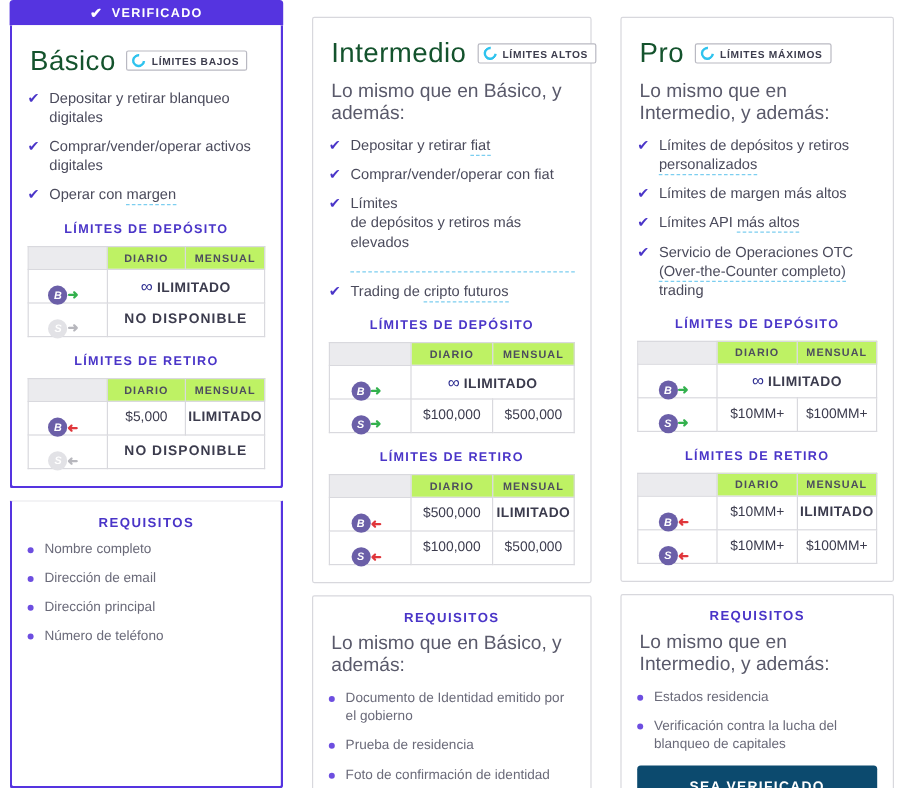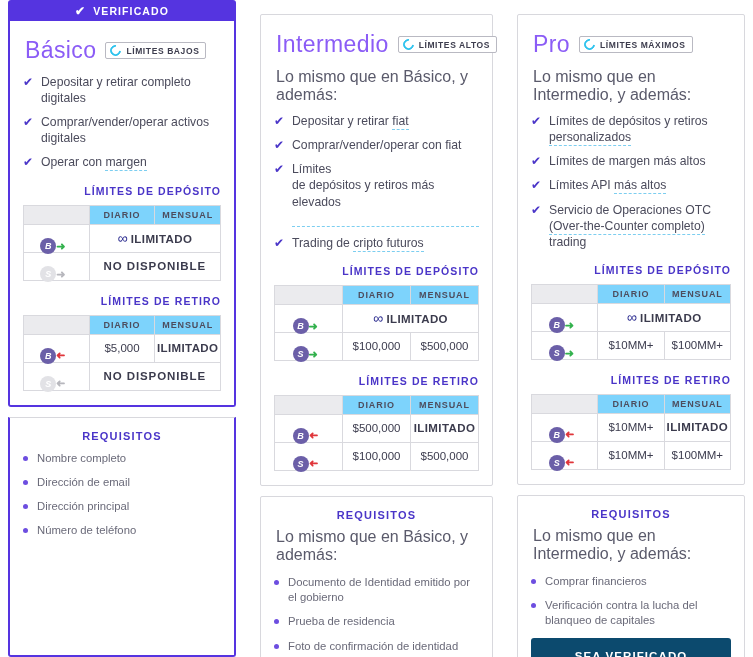--- a/index.html
+++ b/index.html
@@ -45,21 +45,21 @@
     border: 1px solid #d8d8dd;
     border-radius: 2px;
   }
   .col.featured .card { border: 2px solid #5534e0; border-top: none; border-radius: 0 0 3px 3px; }
   .card.top { flex: 0 0 auto; padding: 10px 13px 14px 13px; }
   .col:not(.featured) .card.top { margin-top: 14px; }
 
   
   .title-row { display: flex; align-items: center; gap: 9px; margin: 6px 0 10px 2px; }
   .plan-name {
-    font-size: 23px; color: #8b5cf6; font-weight: 400; letter-spacing: .4px;
+    font-size: 23px; color: #14532d; font-weight: 400; letter-spacing: .4px;
   }
   .pill {
     display: inline-flex; align-items: center; gap: 5px;
     border: 1px solid #b9b9c2; border-radius: 2px;
     padding: 2px 6px 2px 4px;
     font-size: 8.5px; font-weight: bold; letter-spacing: .6px;
     color: #3d3d4e;
     white-space: nowrap;
     background: #fff;
   }
@@ -79,35 +79,35 @@
     font-size: 12.2px; color: #4b4b5c;
     line-height: 1.32;
     margin-bottom: 8px;
   }
   ul.features li .tick { color: #4a35c8; font-size: 12px; flex: 0 0 10px; line-height: 1.35; }
   .dotted { border-bottom: 1px dashed #7ccef0; display: inline; padding-bottom: 1px; }
   .dotted-block { border-bottom: 1px dashed #7ccef0; display: block; padding-bottom: 16px; }
 
   
   .tbl-title {
-    text-align: right;
+    text-align: center;
     font-size: 10.5px; font-weight: bold; letter-spacing: 1.1px;
     color: #4a35c8;
     margin: 14px 0 8px 0;
   }
   table.limits { width: 100%; border-collapse: collapse; table-layout: fixed; }
   table.limits th, table.limits td {
     border: 1px solid #d9d9de;
     height: 28px;
     text-align: center;
     font-size: 11.5px;
     color: #3b3b4d;
   }
   table.limits thead th {
-    background: #7dd3fc;
+    background: #bef264;
     border-bottom: 1px solid #d9d9de;
     font-size: 9px; font-weight: bold; letter-spacing: .9px;
     color: #4d4d5e;
     height: 19px;
   }
   table.limits thead th.blank { background: #ebebee; }
   td.icon-cell { width: 34px; padding: 0; }
   td.unl { color: #2b2b8f; font-weight: bold; font-size: 11.5px; letter-spacing: .4px; }
   td.unl .inf { font-weight: normal; font-size: 14px; color: #2b2b8f; margin-right: 3px; }
   td.na { color: #a9a9b4; font-weight: bold; font-size: 10.5px; letter-spacing: .9px; }
@@ -169,21 +169,21 @@
         <div class="title-row">
           <span class="plan-name">Básico</span>
           <span class="pill">
             <span class="spinner"></span>
             <span>LÍMITES BAJOS</span>
           </span>
         </div>
         <ul class="features">
           <li>
             <span class="tick">✔</span>
-            <span>Depositar y retirar completo digitales</span>
+            <span>Depositar y retirar blanqueo digitales</span>
           </li>
           <li>
             <span class="tick">✔</span>
             <span>Comprar/vender/operar activos digitales</span>
           </li>
           <li>
             <span class="tick">✔</span>
             <span>Operar con <span class="dotted">margen</span></span>
           </li>
         </ul>
@@ -418,21 +418,21 @@
             </tr>
           </tbody>
         </table>
       </div>
       <div class="card req">
         <div class="req-title">REQUISITOS</div>
         <div class="sub-note">Lo mismo que en Intermedio, y además:</div>
         <ul class="reqs">
           <li>
             <span class="dot"></span>
-            <span>Comprar financieros</span>
+            <span>Estados residencia</span>
           </li>
           <li>
             <span class="dot"></span>
             <span>Verificación contra la lucha del blanqueo de capitales</span>
           </li>
         </ul>
         <button class="btn purple">SEA VERIFICADO</button>
       </div>
     </div>
   </div>

